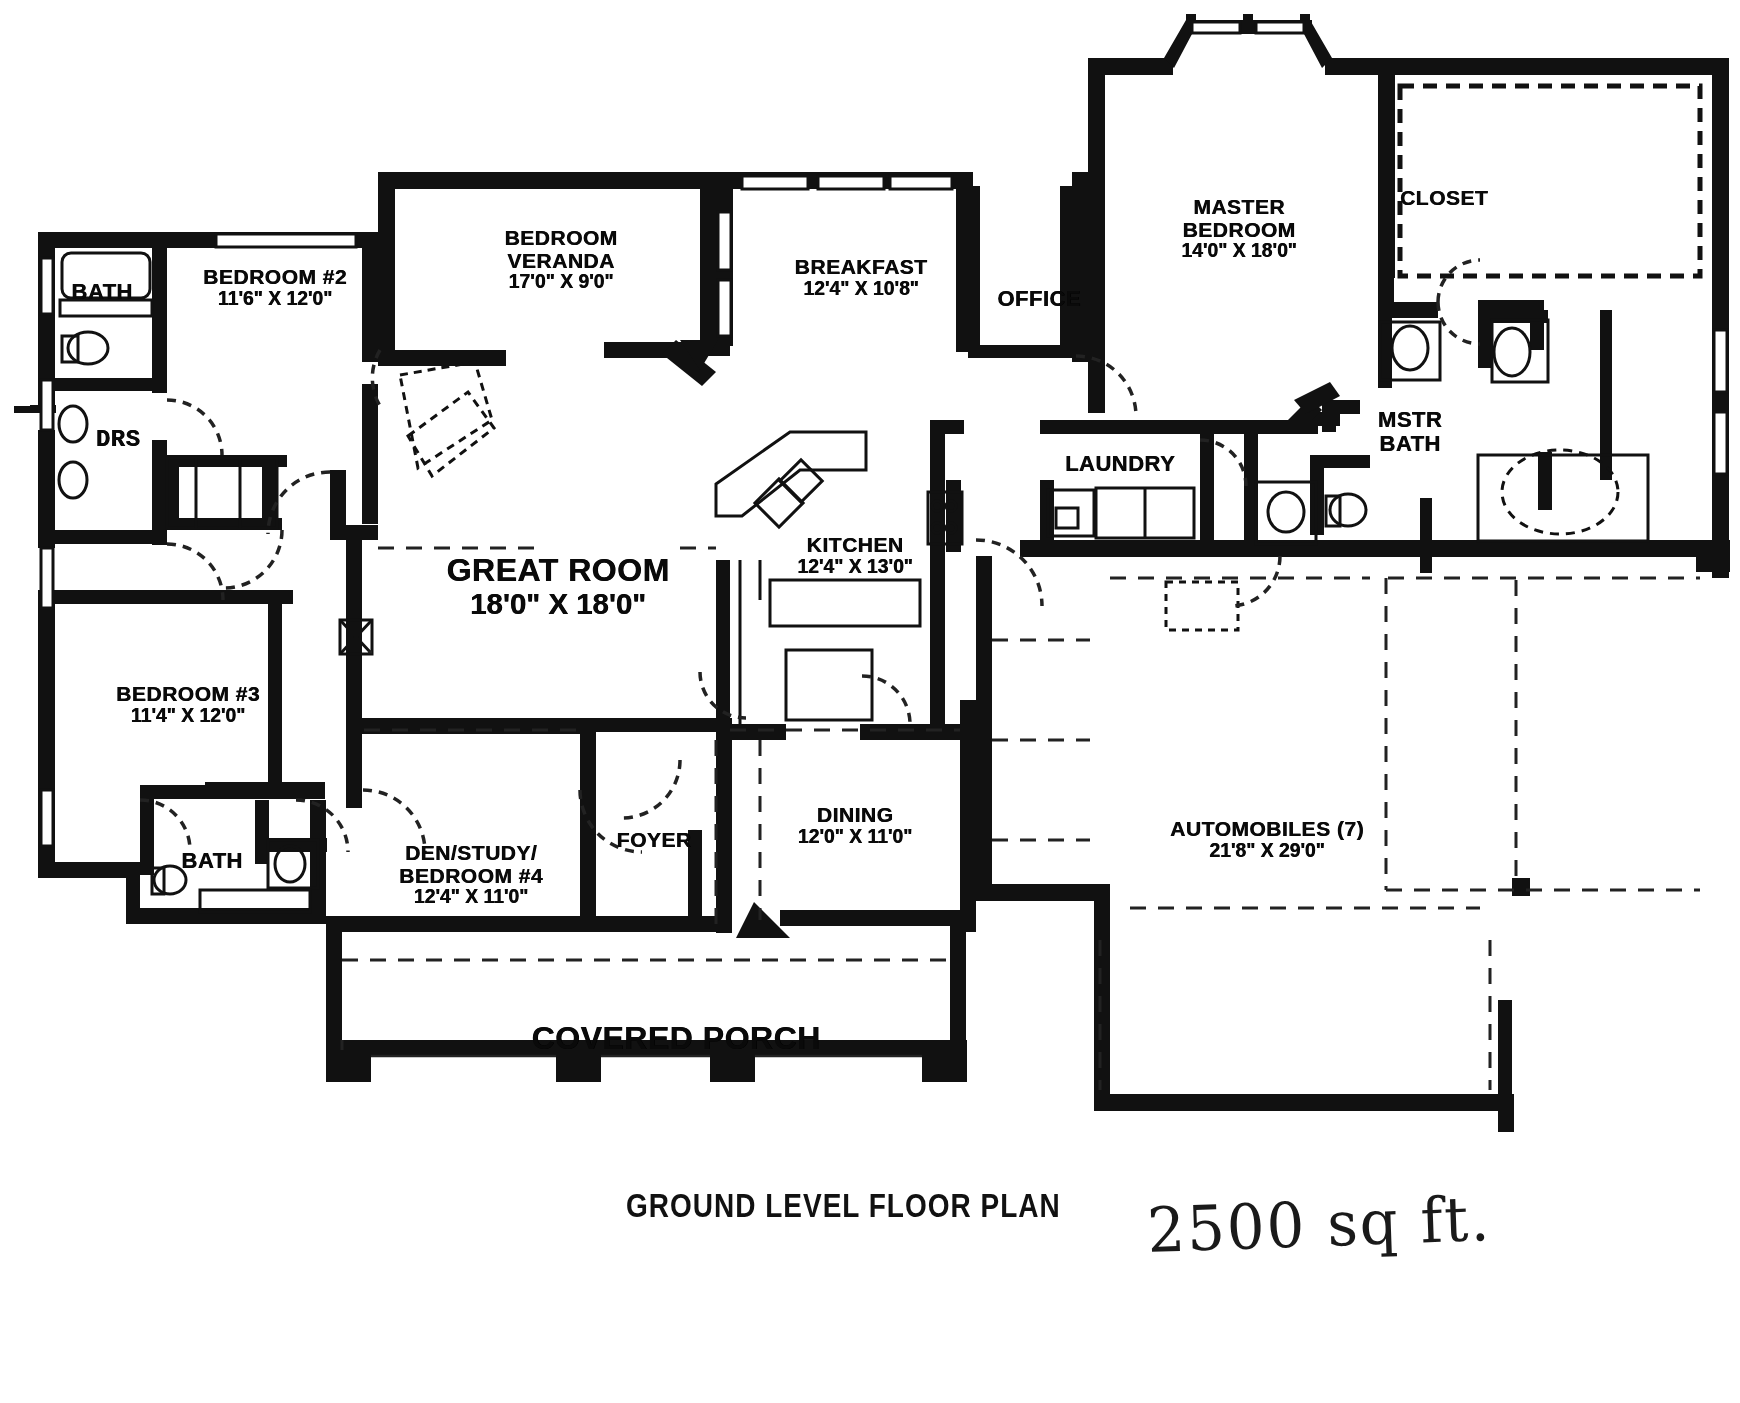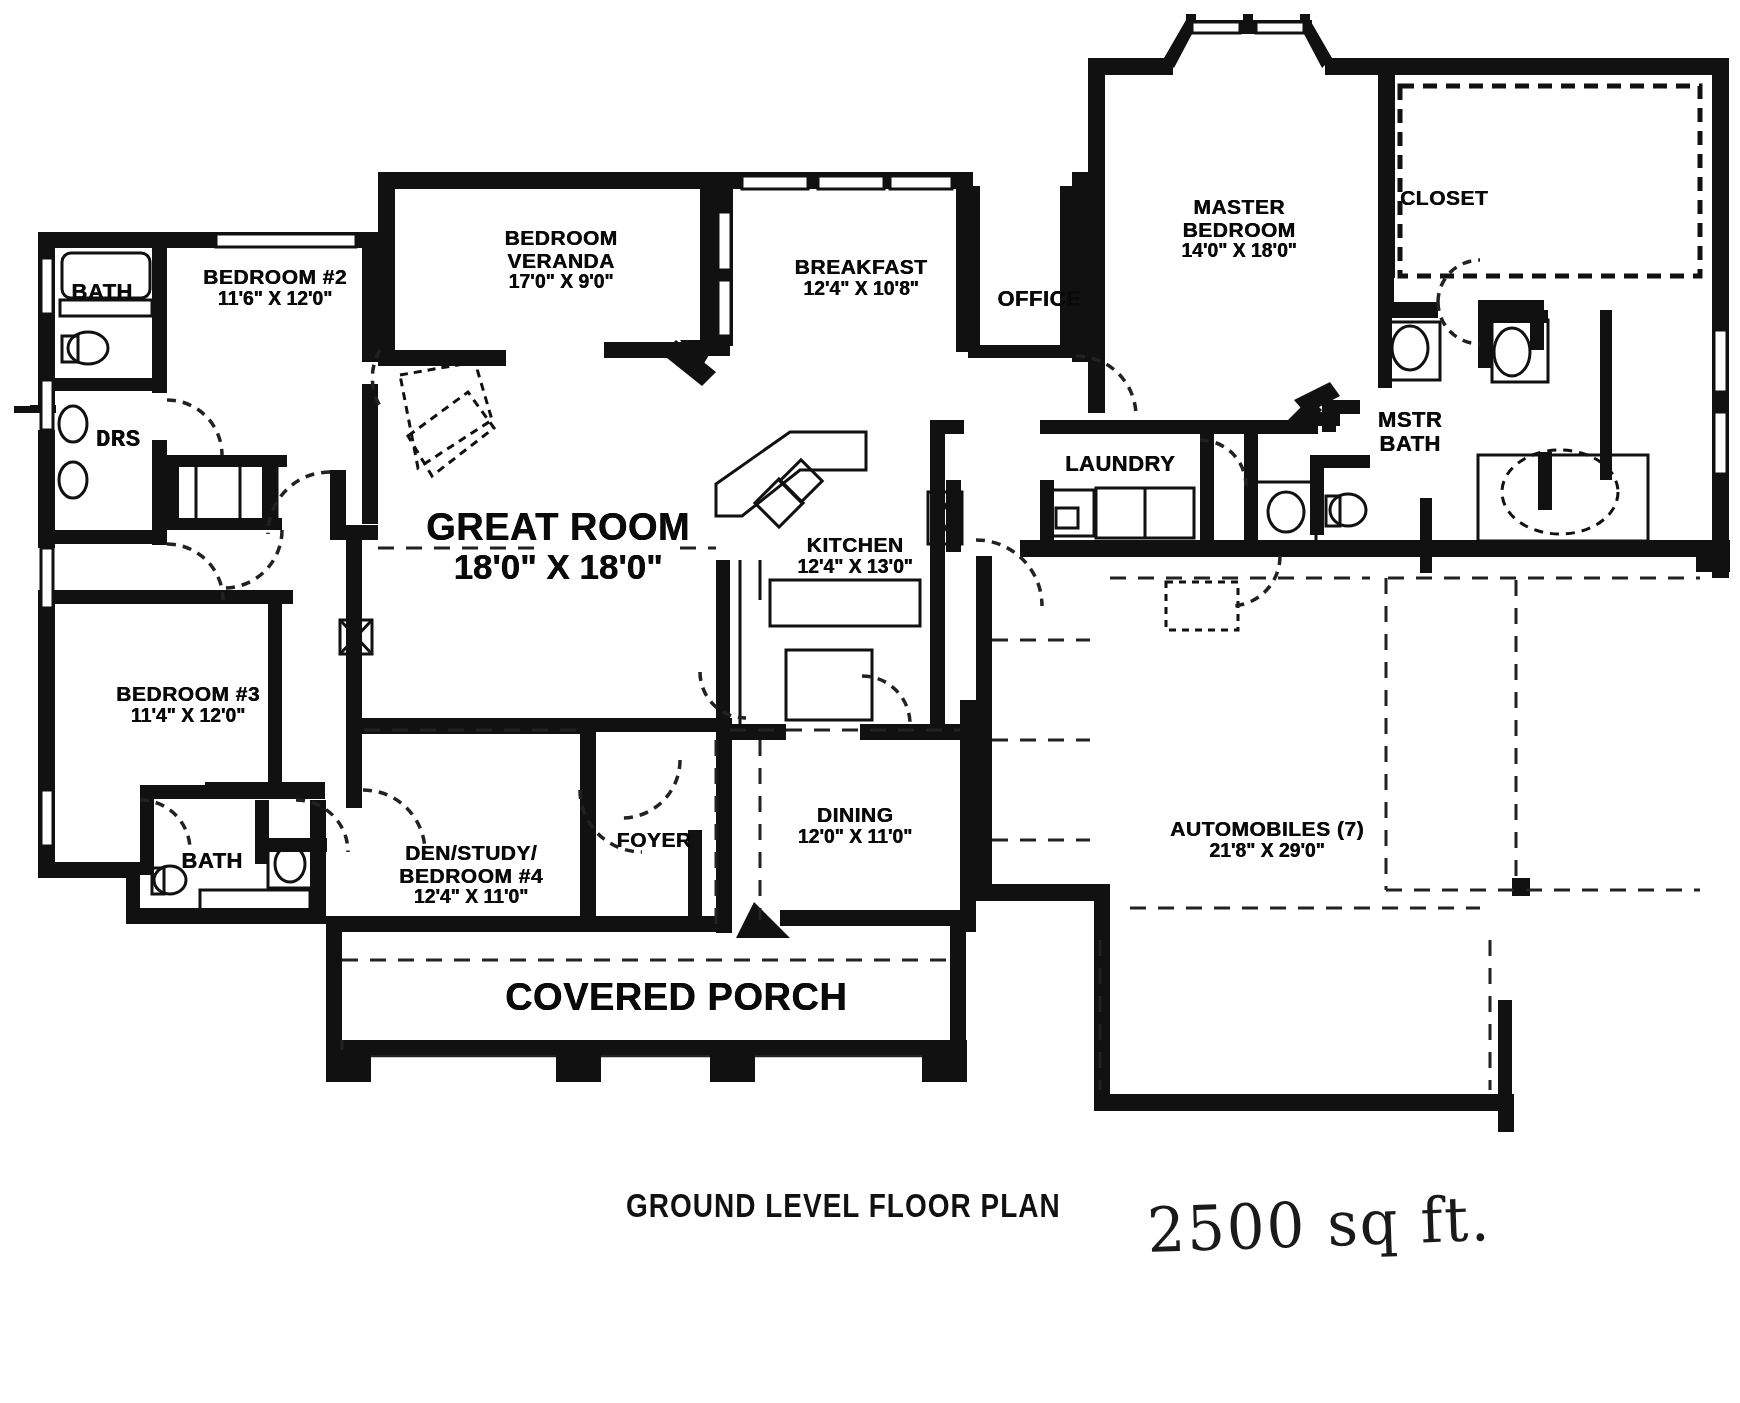--- a/index.html
+++ b/index.html
@@ -30,21 +30,21 @@
     letter-spacing: 0.5px;
     white-space: pre-line;
     transform: translate(-50%, -50%);
     text-shadow: 0.5px 0 0 #000;
   }
   .label .dim {
     display: block;
     font-size: 0.92em;
     letter-spacing: 0px;
   }
-  .lbl-xl { font-size: 38px; }
+  .lbl-xl { font-size: 32px; margin-top: 40px; }
   .lbl-lg { font-size: 21px; }
   .lbl-md { font-size: 22px; }
   .lbl-xs { font-size: 24px; font-family: Liberation Mono, monospace; }
 
   .caption {
     position: absolute;
     font-family: "Liberation Sans", sans-serif;
     font-weight: bold;
     font-size: 28px;
     letter-spacing: 1px;

